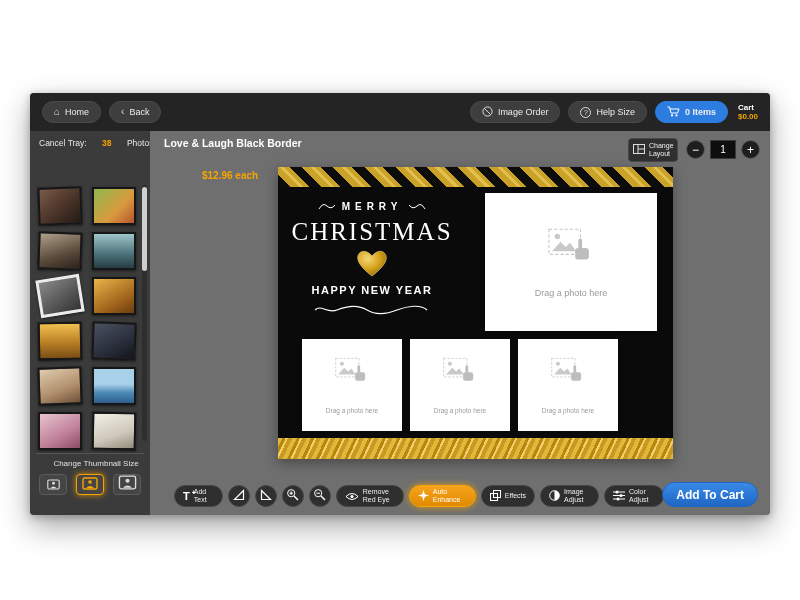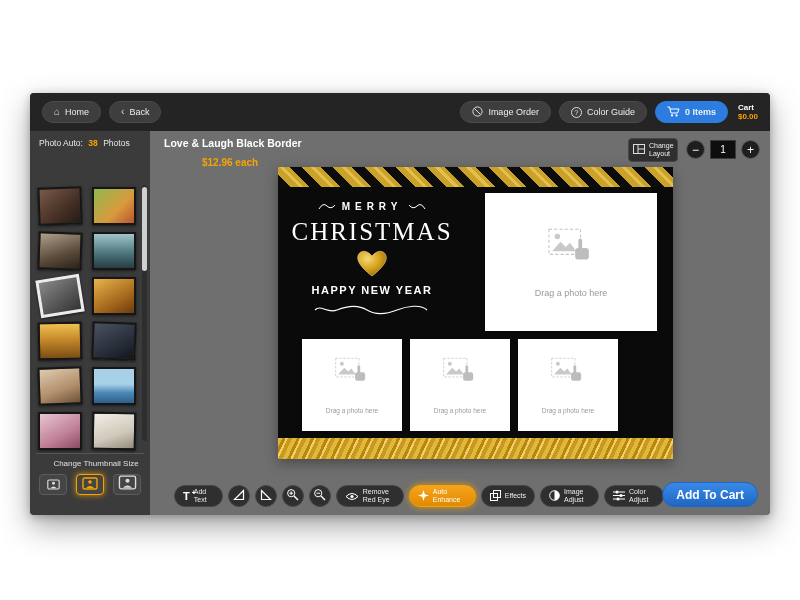--- a/index.html
+++ b/index.html
@@ -20,21 +20,21 @@
   .pill.blue { background:#2d7de0; border-color:#2d7de0; font-weight:bold; }
   .cart-summary { display:flex; flex-direction:column; align-items:flex-start; line-height:1.15; margin-left:2px; }
   .cart-summary .c1 { color:#fff; font-size:8px; font-weight:bold; }
   .cart-summary .c2 { color:#f7a400; font-size:8px; font-weight:bold; }
   .qcircle { width:11px; height:11px; border:1px solid #ddd; border-radius:50%; font-size:7.5px;
              display:inline-flex; align-items:center; justify-content:center; color:#ddd; }
 
   
   .sidebar { position:absolute; left:0; top:38px; bottom:0; width:120px; background:#3b3b3b; }
   .tray-label { padding:7px 8px 0 9px; font-size:8.5px; color:#e8e8e8; white-space:nowrap; }
-  .tray-label .orange { color:#f7a400; font-weight:bold; margin:0 3px; }
+  .tray-label .orange { color:#f7a400; font-weight:bold; margin:0 13px; }
   .add-more { display:block; margin:6px auto 0; width:102px; height:20px; background:#4d4d4d; color:#eee;
               border:1px solid #5a5a5a; border-radius:11px; font-size:8.5px; font-family:inherit; cursor:pointer; }
   .thumbs { position:absolute; left:8px; top:56px; width:100px; display:grid;
             grid-template-columns:44px 44px; gap:7px 10px; }
   .thumb { width:44px; height:38px; border:2px solid #161616; box-shadow:0 1px 3px rgba(0,0,0,.55); cursor:pointer; }
   .t1 { background:linear-gradient(140deg,#7a5a48 0%,#4a3328 55%,#241a14 100%); transform:rotate(-2deg); }
   .t2 { background:linear-gradient(135deg,#8fb84e,#d99a3d 60%,#b5562f); }
   .t3 { background:linear-gradient(160deg,#b0a08c,#5a4a3a 60%,#2a221a); transform:rotate(2deg); }
   .t4 { background:linear-gradient(180deg,#9fc4c9,#4a7078 60%,#263c44); }
   .t5 { background:linear-gradient(150deg,#888,#333); border:3px solid #ececec; transform:rotate(-9deg); }
@@ -51,21 +51,21 @@
   .sb-divider { height:1px; background:#555; margin:0 6px; }
   .size-label { text-align:center; font-size:8px; color:#e0e0e0; margin-top:5px;padding-left:12px; }
   .size-buttons { display:flex; justify-content:center; gap:9px; margin-top:6px; }
   .size-btn { width:28px; height:21px; background:#454545; border:1px solid #5c5c5c; border-radius:4px;
               display:flex; align-items:center; justify-content:center; cursor:pointer; }
   .size-btn.active { border-color:#f7a400; box-shadow:0 0 6px rgba(247,164,0,.8); }
 
   
   .main { position:absolute; left:120px; top:38px; right:0; bottom:0; background:#6f6f6f; }
   .product-title { position:absolute; left:14px; top:6px; color:#fff; font-size:10.5px; font-weight:bold; }
-  .product-price { position:absolute; left:46px; top:26px; color:#f7a400; font-size:10px; font-weight:bold;padding-left:6px; }
+  .product-price { position:absolute; left:46px; top:39px; color:#f7a400; font-size:10px; font-weight:bold;padding-left:6px; }
   .change-layout { position:absolute; right:92px; top:7px; width:50px; height:24px; background:#2f2f2f;
                    border:1px solid #474747; border-radius:4px; color:#eee; font-size:7px; line-height:1.15;
                    display:flex; align-items:center; gap:4px; padding:0 4px; cursor:pointer; font-family:inherit; text-align:left; }
   .change-layout .cl-label { width:28px; }
   .qty { position:absolute; right:10px; top:9px; display:flex; align-items:center; gap:5px; }
   .qty-btn { width:19px; height:19px; border-radius:50%; background:#1e1e1e; border:1px solid #5a5a5a;
              color:#fff; font-size:12px; line-height:1; display:flex; align-items:center; justify-content:center; cursor:pointer; font-family:inherit; }
   .qty-box { width:26px; height:19px; background:#0e0e0e; border:1px solid #3a3a3a; color:#fff;
              font-size:10px; display:flex; align-items:center; justify-content:center; }
 
@@ -128,41 +128,41 @@
       <span class="glyph">
         <svg width="11" height="11" viewBox="0 0 11 11">
             <circle cx="5.5" cy="5.5" r="4.6" fill="none" stroke="#ddd"></circle>
             <line x1="2.4" y1="2.4" x2="8.6" y2="8.6" stroke="#ddd"></line>
           </svg>
       </span>
       <span>Image Order</span>
     </button>
     <button class="pill">
       <span class="qcircle">?</span>
-      <span>Color Guide</span>
+      <span>Help Size</span>
     </button>
     <button class="pill blue">
       <span class="glyph">
         <svg width="13" height="11" viewBox="0 0 13 11">
             <path d="M0.5 1 H2.5 L4 7 H10.5 L12 3 H3" fill="none" stroke="#fff"></path>
             <circle cx="5" cy="9.4" r="1.1" fill="#fff"></circle>
             <circle cx="9.5" cy="9.4" r="1.1" fill="#fff"></circle>
           </svg>
       </span>
       <span>0 Items</span>
     </button>
     <div class="cart-summary">
       <span class="c1">Cart</span>
       <span class="c2">$0.00</span>
     </div>
   </div>
 
   <div class="sidebar">
     <div class="tray-label">
-      <span>Photo Auto:</span>
+      <span>Cancel Tray:</span>
       <span class="orange">38</span>
       <span>Photos</span>
     </div>
     <div class="thumbs">
       <div class="thumb t1"></div>
       <div class="thumb t2"></div>
       <div class="thumb t3"></div>
       <div class="thumb t4"></div>
       <div class="thumb t5"></div>
       <div class="thumb t6"></div>

